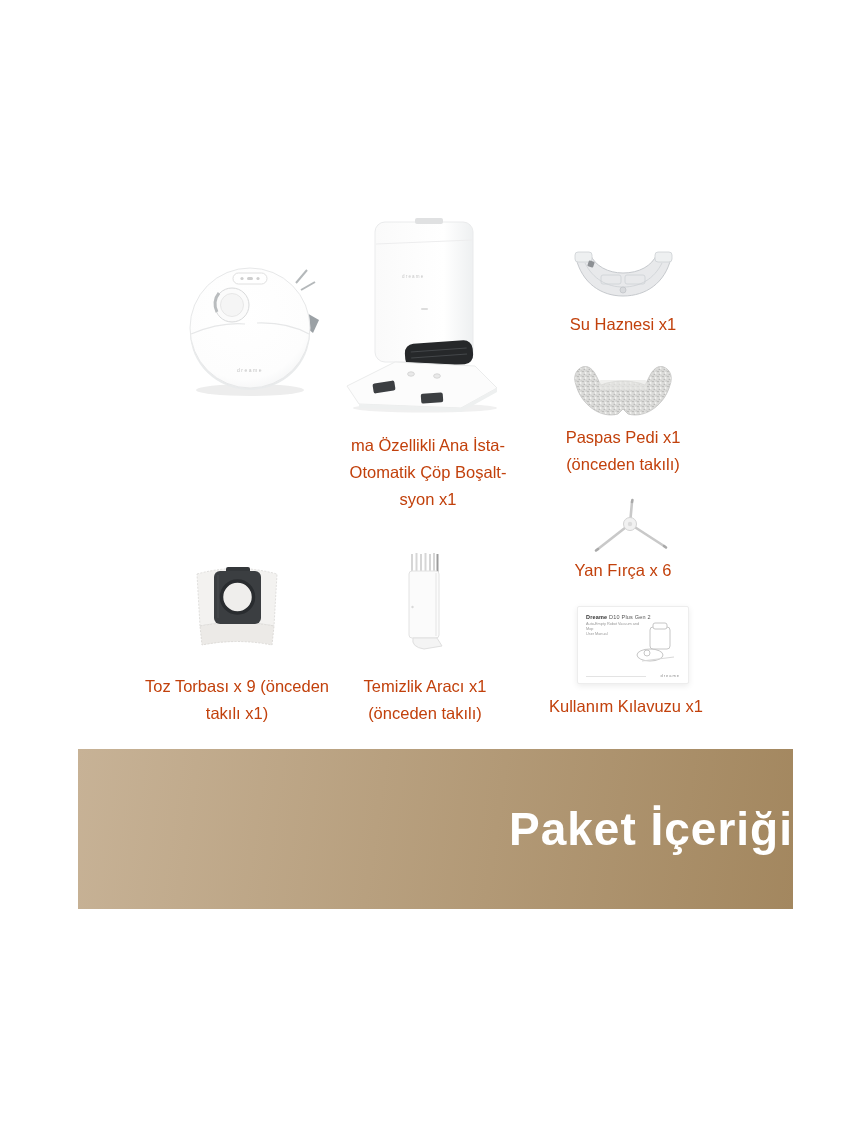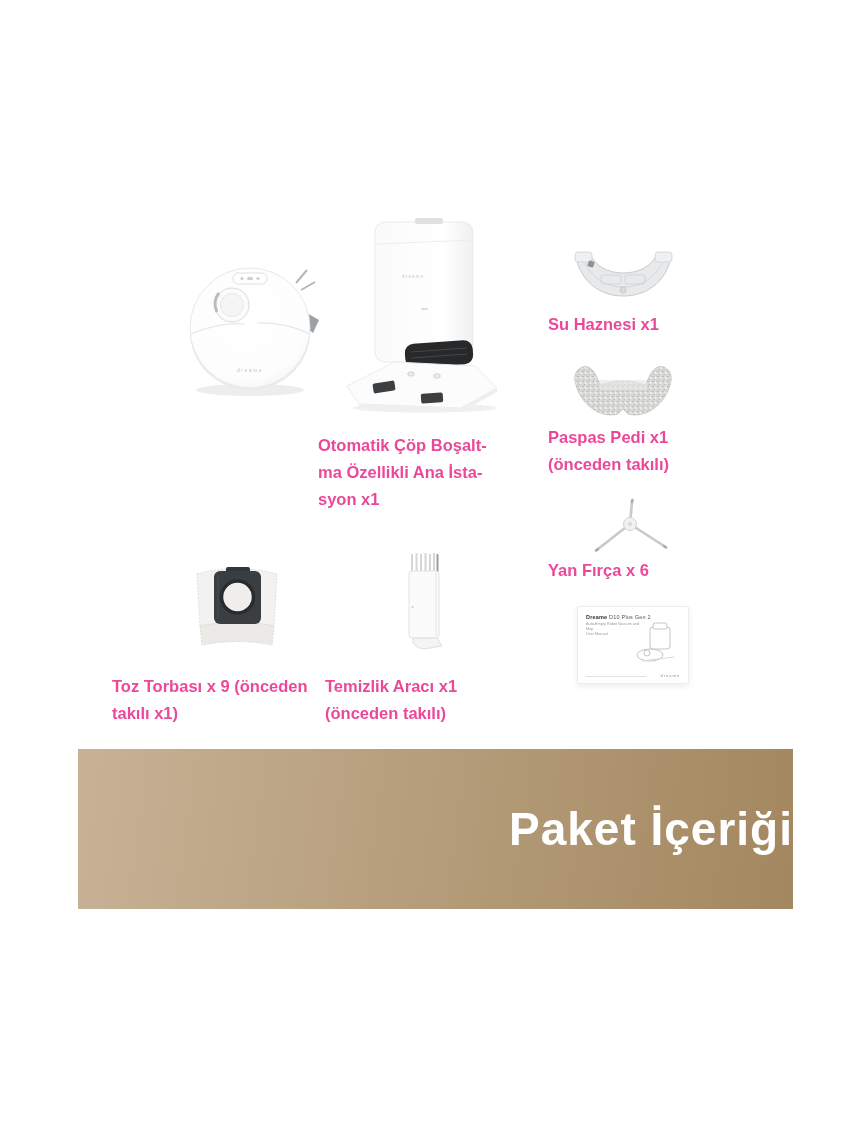--- a/index.html
+++ b/index.html
@@ -1,21 +1,21 @@
 <!DOCTYPE html>
 <html><head>
 <meta charset="utf-8">
 <style>
   html,body{margin:0;padding:0;background:#ffffff;}
   body{width:868px;height:1139px;position:relative;overflow:hidden;
        font-family:"Liberation Sans","DejaVu Sans",sans-serif;}
   .canvas{position:absolute;inset:0;background:#fff;}
   .photo{position:absolute;}
-  .caption{position:absolute;text-align:left;color:#ec4899;
-           font-size:16.5px;line-height:27px;font-weight:700;}
+  .caption{position:absolute;text-align:center;color:#c2410c;
+           font-size:16.5px;line-height:27px;font-weight:400;}
   .caption div{white-space:nowrap;}
   .banner{position:absolute;left:78px;top:749px;width:715px;height:160px;
           display:flex;align-items:center;justify-content:flex-end;
           background:linear-gradient(98deg,#c7b296 0%,#ab906d 55%,#a3875f 100%);}
   .banner-title{color:#ffffff;font-size:46px;font-weight:700;letter-spacing:1px;}
   
   .manual-card{position:absolute;left:577px;top:606px;width:112px;height:78px;
                background:#fff;border:1px solid #ededed;border-radius:2px;
                box-shadow:0 2px 6px rgba(0,0,0,0.08);box-sizing:border-box;
                padding:7px 7px 5px 8px;}
@@ -176,22 +176,22 @@
         <circle cx="13" cy="32" r="3"></circle>
         <path d="M8,40 L40,36" stroke="#d8d8d8"></path>
       </g>
     </svg>
     <div class="manual-footer"></div>
     <div class="manual-brand">dreame</div>
   </div>
 
 
   <div class="caption" style="left:318px;top:432px;width:220px">
+    <div>ma Özellikli Ana İsta-</div>
     <div>Otomatik Çöp Boşalt-</div>
-    <div>ma Özellikli Ana İsta-</div>
     <div>syon x1</div>
   </div>
 
   <div class="caption" style="left:548px;top:311px;width:150px">
     <div>Su Haznesi x1</div>
   </div>
 
   <div class="caption" style="left:548px;top:424px;width:150px">
     <div>Paspas Pedi x1</div>
     <div>(önceden takılı)</div>
@@ -204,18 +204,21 @@
   <div class="caption" style="left:112px;top:673px;width:250px">
     <div>Toz Torbası x 9 (önceden</div>
     <div>takılı x1)</div>
   </div>
 
   <div class="caption" style="left:325px;top:673px;width:200px">
     <div>Temizlik Aracı x1</div>
     <div>(önceden takılı)</div>
   </div>
 
+  <div class="caption" style="left:526px;top:693px;width:200px">
+    <div>Kullanım Kılavuzu x1</div>
+  </div>
 
   <div class="banner" style="background: linear-gradient(98deg, rgb(199, 178, 150) 0%, rgb(163, 135, 95) 100%);">
     <div class="banner-title" style="color: rgb(255, 255, 255);">Paket İçeriği</div>
   </div>
 
 </div>
 
 </body></html>

